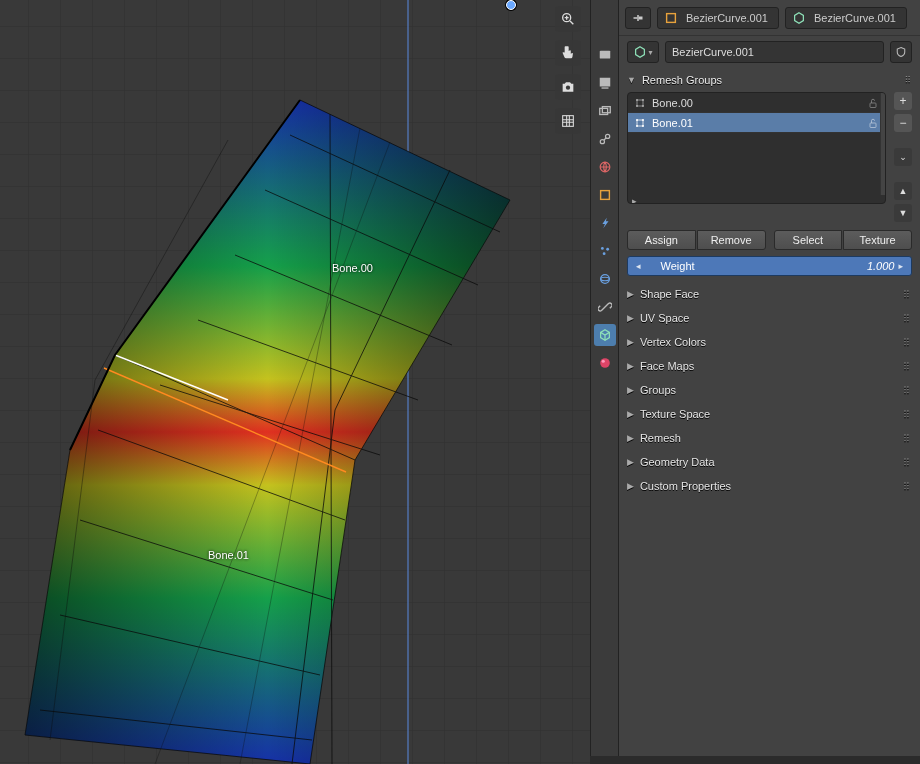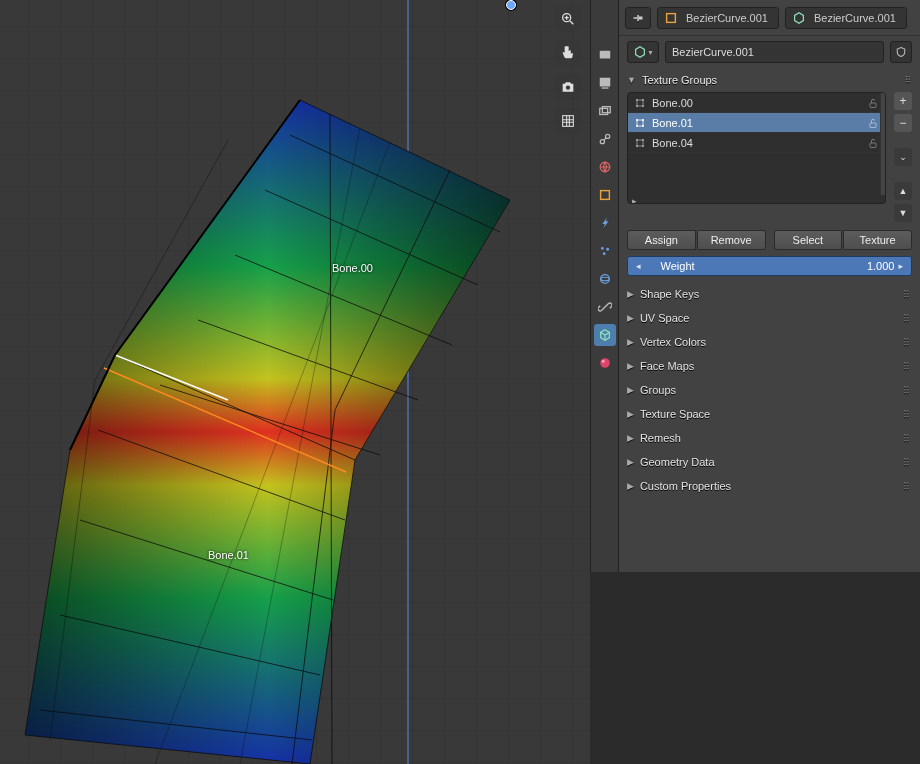--- a/index.html
+++ b/index.html
@@ -8,21 +8,21 @@
   
   .viewport { position: relative; width: 590px; height: 764px; background: #393939; overflow: hidden; }
   .grid { position: absolute; inset: 0; }
   .bone-label { position: absolute; color: #fff; font-size: 11px; text-shadow: 0 0 3px #000; }
   .vp-toolbar { position: absolute; right: 9px; top: 6px; display: flex; flex-direction: column; gap: 8px; }
   .vp-btn { width: 26px; height: 26px; background: rgba(55,55,55,0.85); border-radius: 4px; display: flex; align-items: center; justify-content: center; color: #ddd; cursor: pointer; }
   .vp-btn svg { width: 16px; height: 16px; }
   .cursor-dot { position:absolute; top:0; left:506px; width:10px; height:10px; border-radius:50%; background:#6aa8ff; border:1px solid #fff; box-shadow:0 0 0 1px #000;}
 
   
-  .right { flex: 1; display: flex; height: 572px; }
+  .right { flex: 1; display: flex; height: 756px; }
 
   .tabcol { width: 28px; background: #3b3b3b; border-left: 1px solid #222; display: flex; flex-direction: column; align-items: center; padding-top: 44px; }
   .tabbtn { width: 22px; height: 22px; margin-bottom: 6px; border-radius: 3px; display:flex; align-items:center; justify-content:center; cursor:pointer; }
   .tabbtn.active { background: #4d7eae; }
   .tabbtn svg { width: 14px; height: 14px; }
 
   .panel { flex:1; background: #424242; display:flex; flex-direction:column; border-left:1px solid #222; }
   .hdrbar { height: 36px; display:flex; align-items:center; padding:0 6px; gap:6px; border-bottom:1px solid #333;}
   .pin { width: 26px; height:22px; background:#343434; border:1px solid #222; border-radius:3px; display:flex;align-items:center;justify-content:center;cursor:pointer;}
   .bc { height:22px; padding:0 10px 0 28px; background:#343434; border:1px solid #222; border-radius:3px; display:flex;align-items:center;cursor:pointer; position:relative;}
@@ -52,21 +52,21 @@
   .vg-side { width:18px; display:flex; flex-direction:column; gap:4px; }
   .vg-sbtn { width:18px; height:18px; background:#555; border-radius:3px; display:flex;align-items:center;justify-content:center; cursor:pointer; font-size:12px; color:#ddd;}
   .vg-sbtn.dark { background:#3a3a3a; }
 
   .btnrow { display:flex; gap:8px; margin-top:8px;}
   .btnrow .grp { display:flex; flex:1; gap:1px;}
   .act { flex:1; height:20px; background: linear-gradient(#5c5c5c,#4e4e4e); border:1px solid #2a2a2a; color:#eee; font-size:11px; display:flex;align-items:center;justify-content:center; cursor:pointer;}
   .act.l{border-radius:3px 0 0 3px;} .act.r{border-radius:0 3px 3px 0;}
 
   .slider { height:20px; margin-top:6px; background:#4d78b8; border:1px solid #1d3a60; border-radius:3px; display:flex;align-items:center; padding:0 8px; color:#fff; cursor:ew-resize;}
-  .slider .val{margin-left:auto;}
+  .slider .val{margin-left:auto;font-style:italic;}
   .slider .ar{font-size:9px; opacity:.8;}
 
   .subsection { display:flex; align-items:center; padding:6px 8px; cursor:pointer; color:#e4e4e4; text-shadow:0 1px 0 #000;}
   .subsection .tri{margin-right:6px; font-size:9px; color:#aaa;}
   .grip { margin-left:auto; color:#777; font-size:10px; letter-spacing:2px;}
 
 </style>
 </head>
 <body>
 
@@ -267,21 +267,21 @@
       <input class="name-input" value="BezierCurve.001" style="">
       <div class="shield">
           <svg width="12" height="12" viewBox="0 0 16 16" fill="none" stroke="#bbb" stroke-width="1.4">
             <path d="M8 2l5 2v4c0 3-2 5-5 6-3-1-5-3-5-6V4z"></path>
           </svg>
         </div>
     </div>
 
     <div class="section-head open">
       <span class="tri">▼</span>
-      <span>Texture Groups</span>
+      <span>Remesh Groups</span>
       <span class="dotted">⠿</span>
     </div>
 
     <div class="vg-body">
       <div class="vg-row">
         <div class="vg-list">
           <div class="vg-item">
             <svg viewBox="0 0 16 16" fill="#aaa">
                 <circle cx="4" cy="4" r="1.4"></circle>
                 <circle cx="12" cy="4" r="1.4"></circle>
@@ -302,34 +302,20 @@
                 <circle cx="4" cy="12" r="1.4"></circle>
                 <circle cx="12" cy="12" r="1.4"></circle>
                 <path d="M4 4h8v8H4z" fill="none" stroke="#fff"></path>
               </svg>
             <span>Bone.01</span>
             <svg class="lock" viewBox="0 0 16 16" fill="none" stroke="#fff">
                 <rect x="4" y="8" width="8" height="6" rx="1"></rect>
                 <path d="M6 8V5a2 2 0 014 0"></path>
               </svg>
           </div>
-          <div class="vg-item">
-            <svg viewBox="0 0 16 16" fill="#aaa">
-                <circle cx="4" cy="4" r="1.4"></circle>
-                <circle cx="12" cy="4" r="1.4"></circle>
-                <circle cx="4" cy="12" r="1.4"></circle>
-                <circle cx="12" cy="12" r="1.4"></circle>
-                <path d="M4 4h8v8H4z" fill="none" stroke="#aaa"></path>
-              </svg>
-            <span>Bone.04</span>
-            <svg class="lock" viewBox="0 0 16 16" fill="none" stroke="#ccc">
-                <rect x="4" y="8" width="8" height="6" rx="1"></rect>
-                <path d="M6 8V5a2 2 0 014 0"></path>
-              </svg>
-          </div>
           <div class="vg-scroll"></div>
           <span class="vg-arrow">▸</span>
         </div>
         <div class="vg-side">
           <div class="vg-sbtn">+</div>
           <div class="vg-sbtn">−</div>
           <div style="height:8px"></div>
           <div class="vg-sbtn dark">
               <span style="font-size:9px">⌄</span>
             </div>
@@ -357,21 +343,21 @@
       <div class="slider">
         <span class="ar">◂</span>
         <span style="margin-left:20px">Weight</span>
         <span class="val">1.000</span>
         <span class="ar" style="margin-left:4px">▸</span>
       </div>
     </div>
 
     <div class="subsection">
         <span class="tri">▶</span>
-        <span>Shape Keys</span>
+        <span>Shape Face</span>
         <span class="grip">⠿</span>
       </div>
     <div class="subsection">
         <span class="tri">▶</span>
         <span>UV Space</span>
         <span class="grip">⠿</span>
       </div>
     <div class="subsection">
         <span class="tri">▶</span>
         <span>Vertex Colors</span>

